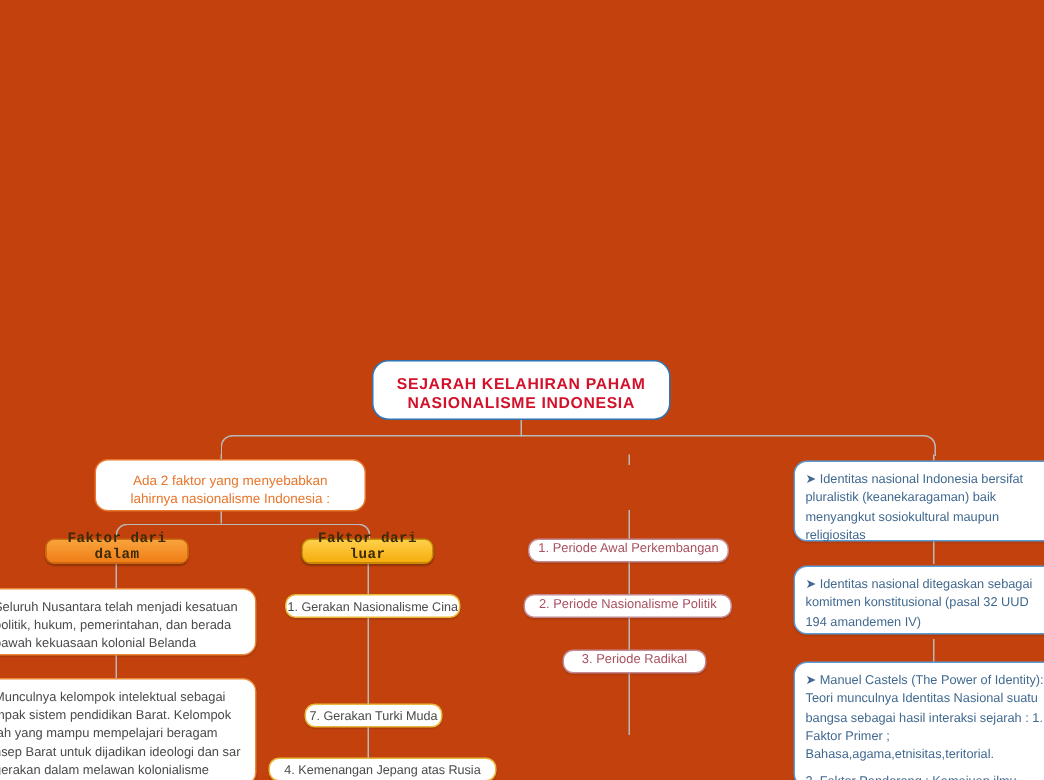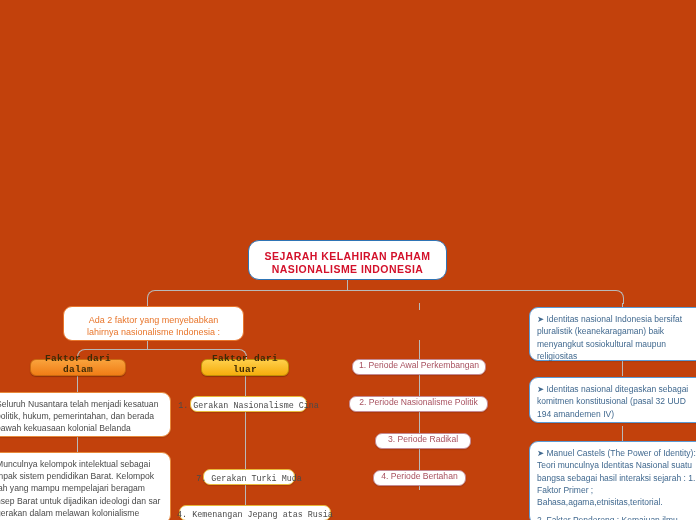--- a/index.html
+++ b/index.html
@@ -99,26 +99,25 @@
   
   .leaf-yellow {
     position: absolute;
     box-sizing: border-box;
     border: 1.3px solid #e8b93a;
     border-radius: 7px;
     background: #ffffff;
     color: #4a4a4a;
     font-size: 8.4px;
     display: flex;
-    align-items: flex-end;
+    align-items: center;
     justify-content: center;
     padding: 0 20px;
     box-shadow: 0 1px 1px rgba(0,0,0,0.13);
     white-space: nowrap;
-    font-family: Liberation Mono, monospace;
   }
 
   
   .para-orange {
     position: absolute;
     box-sizing: border-box;
     border: 1.4px solid #e8893a;
     border-radius: 9px;
     background: #ffffff;
     color: #4a4a4a;
@@ -228,23 +227,20 @@
 
   <div class="leaf-red" style="left:352px; top:359px; width:134px; height:16px;">
     <span>1. Periode Awal Perkembangan</span>
   </div>
   <div class="leaf-red" style="left:349px; top:396px; width:139px; height:16px;">
     <span>2. Periode Nasionalisme Politik</span>
   </div>
   <div class="leaf-red" style="left:375px; top:433px; width:96px; height:16px;">
     <span>3. Periode Radikal</span>
   </div>
-  <div class="leaf-red" style="left:373px; top:470px; width:93px; height:16px;">
-    <span>4. Periode Bertahan</span>
-  </div>
 
   <div class="para-blue" style="left:529px; top:307px; width:180px; height:54px;">
     <p>➤ Identitas nasional Indonesia bersifat pluralistik (keanekaragaman) baik menyangkut sosiokultural maupun religiositas</p>
   </div>
 
   <div class="para-blue" style="left:529px; top:377px; width:180px; height:46px;">
     <p>➤ Identitas nasional ditegaskan sebagai komitmen konstitusional (pasal 32 UUD 194 amandemen IV)</p>
   </div>
 
   <div class="para-blue" style="left:529px; top:441px; width:180px; height:84px;">

